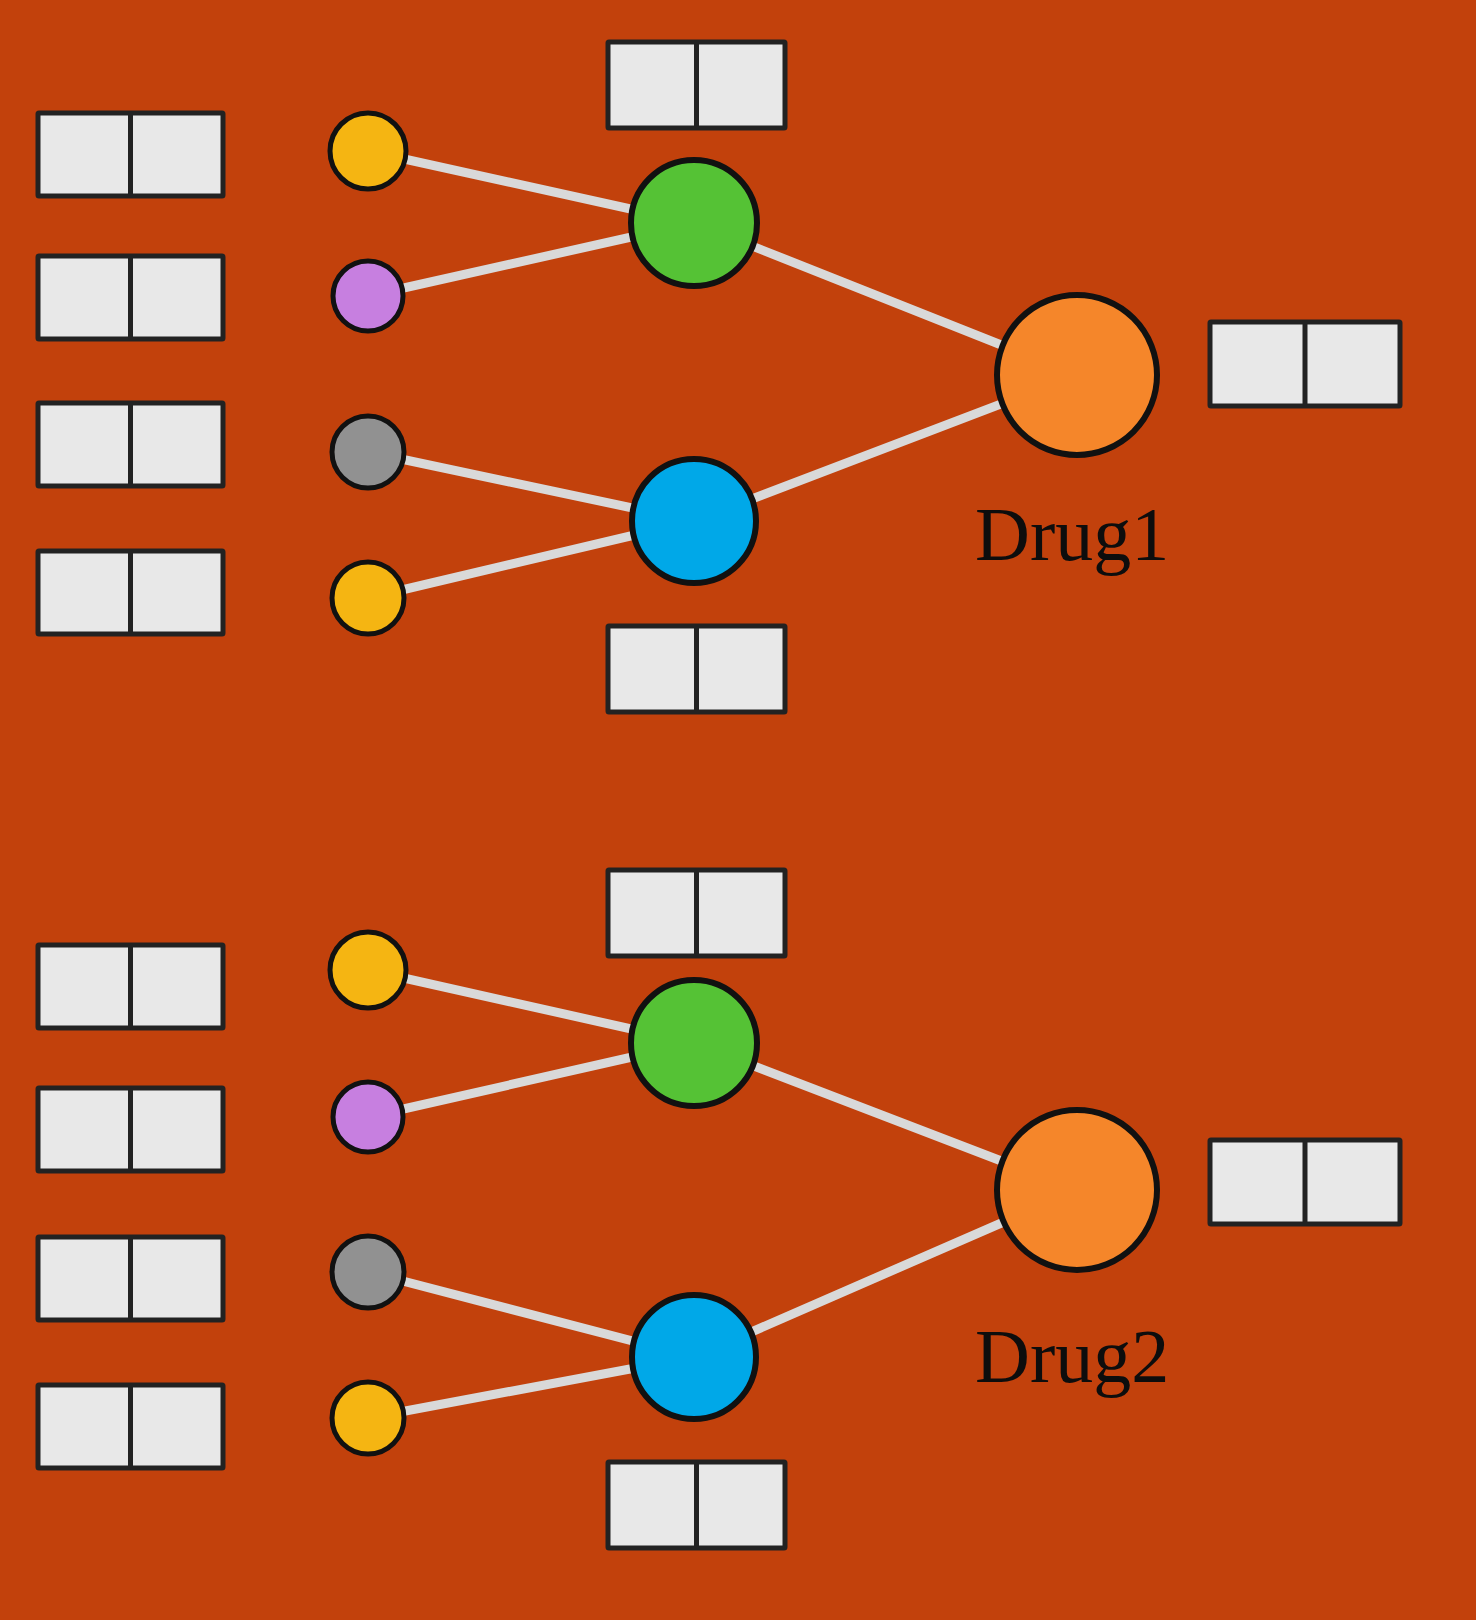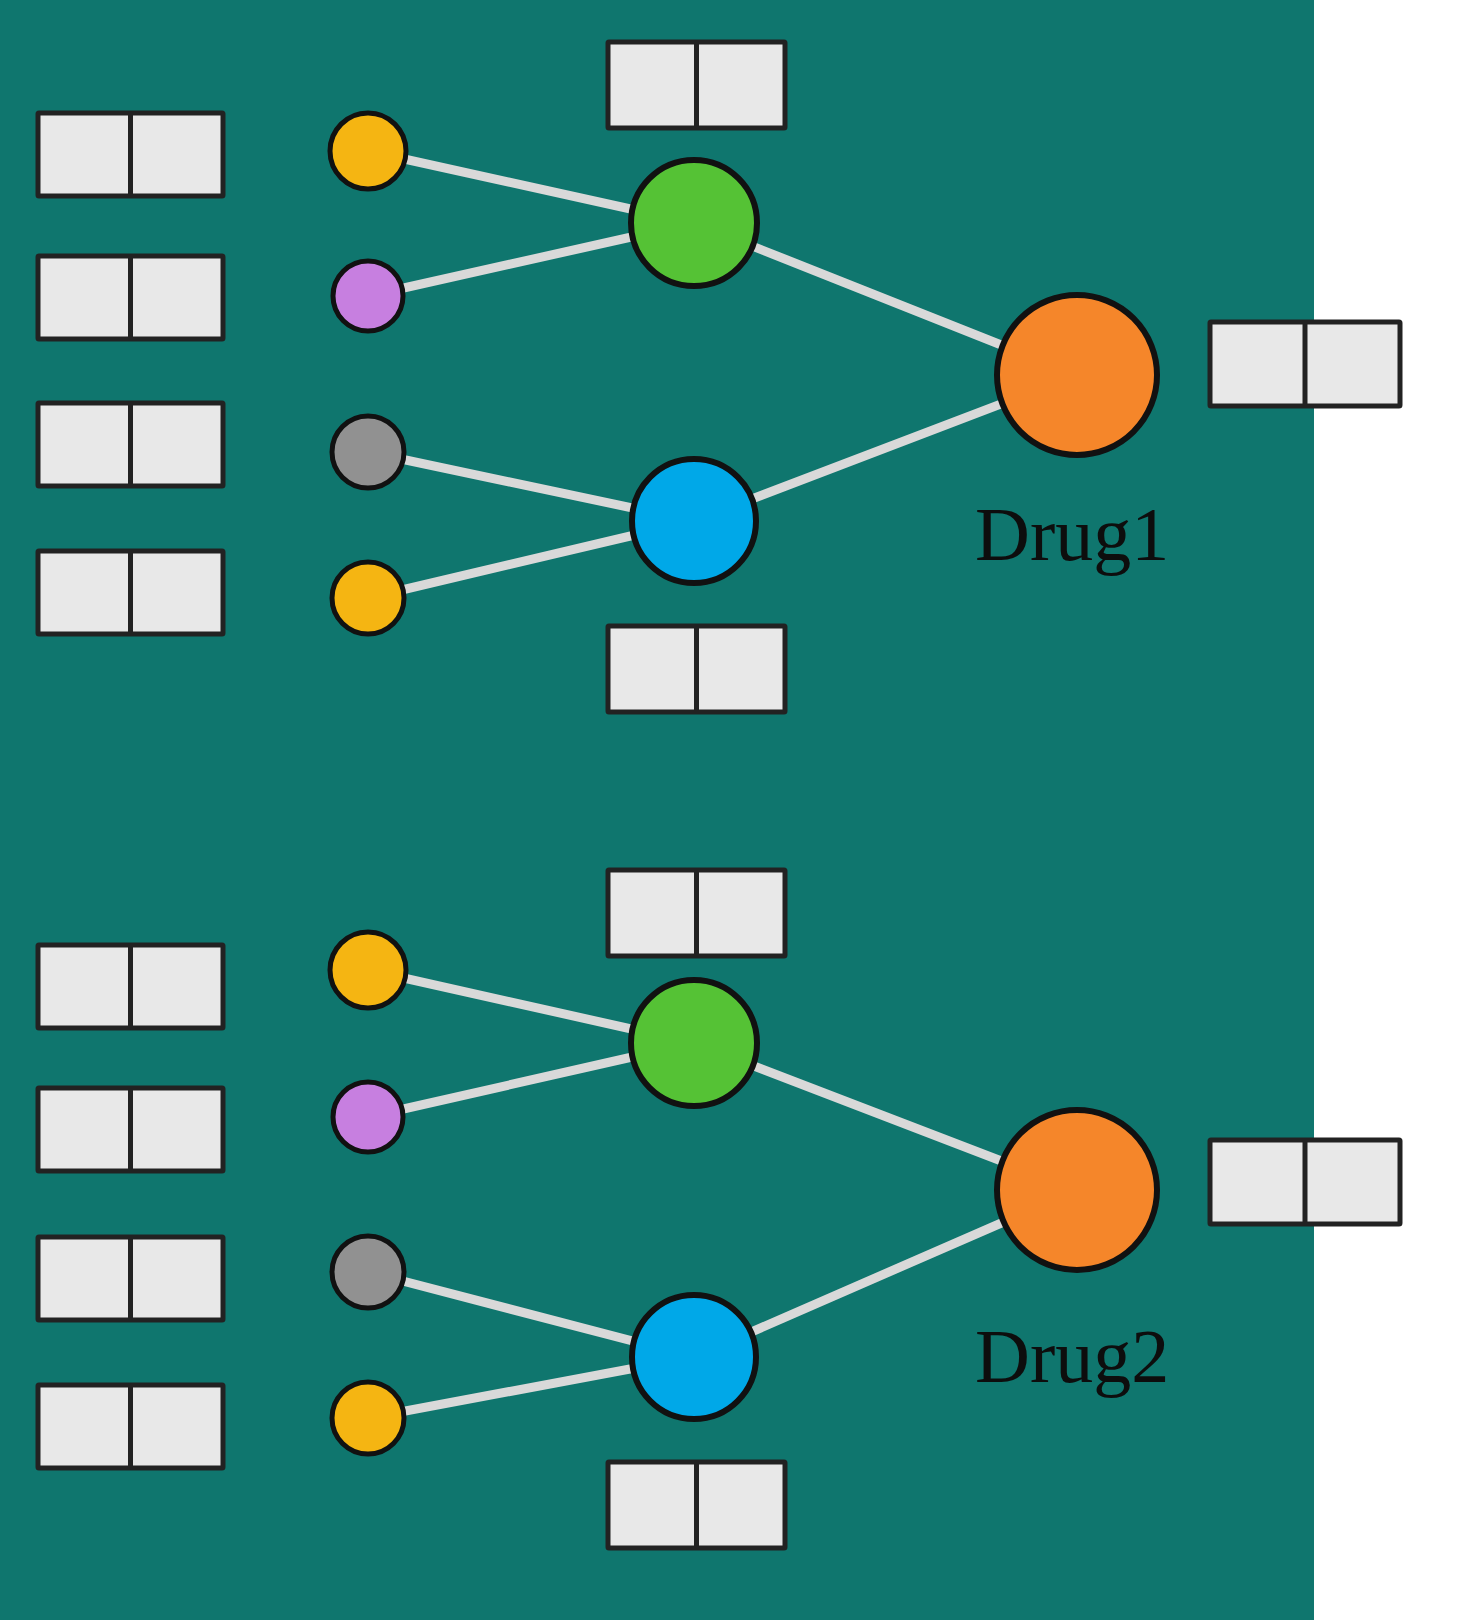--- a/index.html
+++ b/index.html
@@ -8,23 +8,23 @@
     background: #ffffff;
   }
   body {
     width: 1476px;
     height: 1620px;
     font-family: "Liberation Serif", "DejaVu Serif", serif;
     overflow: hidden;
   }
   #diagram-root {
     position: relative;
-    width: 1314px;
+    width: 1476px;
     height: 1620px;
-    background: #0f766e;
+    background: #c2410c;
   }
   svg.diagram-canvas {
     display: block;
     width: 1476px;
     height: 1620px;
   }
   .edge-line {
     stroke: #d9d9d9;
     stroke-width: 9;
     stroke-linecap: round;

